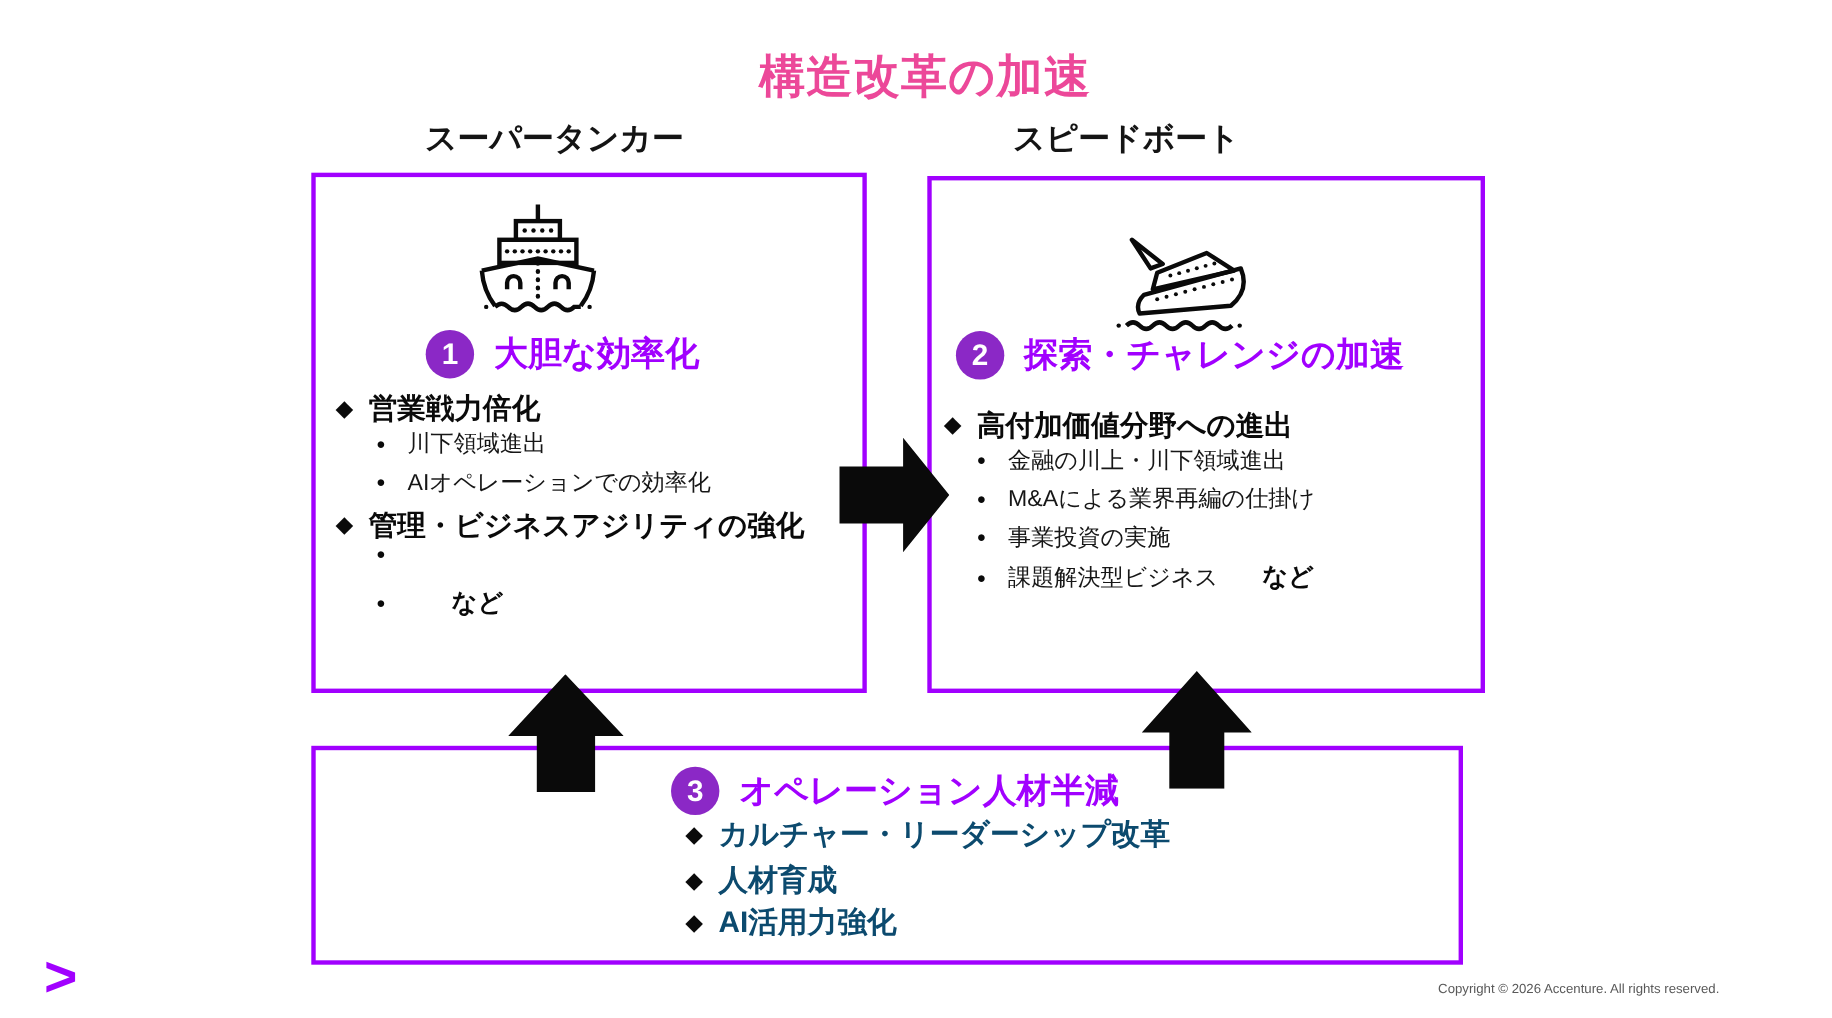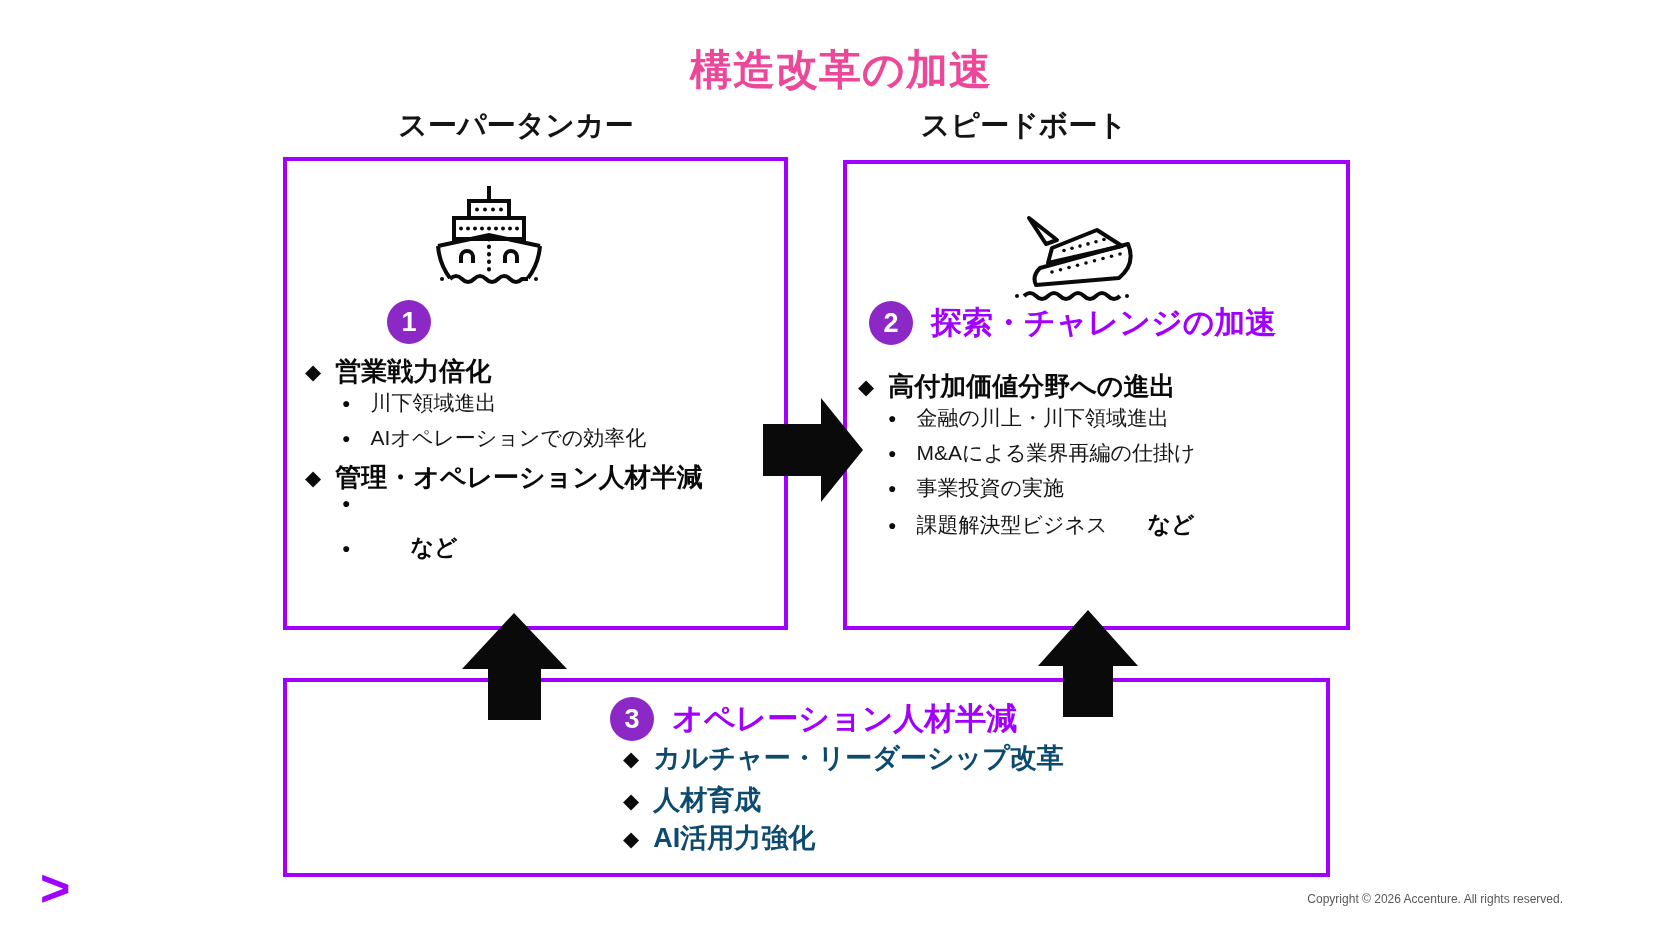--- a/index.html
+++ b/index.html
@@ -9,21 +9,21 @@
   }
   .abs{position:absolute;}
   .slide-title{
     top:42px;left:841px;transform:translateX(-50%);
     font-size:42px;font-weight:bold;color:#ec4899;white-space:nowrap;letter-spacing:1px;
   }
   .col-header{
     top:106px;transform:translateX(-50%);
     font-size:29px;font-weight:bold;color:#141414;white-space:nowrap;
   }
-  .col-header.left{left:516px;}
+  .col-header.left{left:504px;}
   .col-header.right{left:1024px;}
   .pbox{border:4px solid #A100FF;background:#fff;box-sizing:border-box;}
   .box-left{left:283px;top:157px;width:505px;height:473px;}
   .box-right{left:843px;top:160px;width:507px;height:470px;}
   .box-bottom{left:283px;top:678px;width:1047px;height:199px;}
   .badge-row{display:flex;align-items:center;}
   .badge{
     width:44px;height:44px;border-radius:50%;background:#8b28c6;color:#fff;
     font-size:27px;font-weight:bold;display:flex;align-items:center;justify-content:center;
     flex:0 0 44px;
@@ -82,37 +82,38 @@
       <path d="M113,65 C112,77 108,88 101,97"></path>
       <path d="M23,98 Q29,92 35,98 T47,98 T59,98 T71,98 T83,98 T95,98 L101,98"></path>
       <line x1="62" y1="58" x2="62" y2="94" stroke-dasharray="0.5 7" stroke-linecap="round"></line>
       <path d="M34,82 v-6 a6 6 0 0 1 12 0 v6"></path>
       <path d="M78,82 v-6 a6 6 0 0 1 12 0 v6"></path>
     </svg>
   </div>
 
   <div class="abs badge-row" style="left:100px;top:139px;">
     <div class="badge">1</div>
+    <div class="sec-heading">大胆な効率化</div>
   </div>
 
   <div class="li" style="left:18px;top:193px;">
     <span class="d-bullet">◆</span>
     <span class="d-label">営業戦力倍化</span>
   </div>
   <div class="li" style="left:55px;top:228px;">
     <span class="dot-bullet">●</span>
     <span class="dot-label">川下領域進出</span>
   </div>
   <div class="li" style="left:55px;top:263px;">
     <span class="dot-bullet">●</span>
     <span class="dot-label">AIオペレーションでの効率化</span>
   </div>
   <div class="li" style="left:18px;top:299px;">
     <span class="d-bullet">◆</span>
-    <span class="d-label">管理・オペレーション人材半減</span>
+    <span class="d-label">管理・ビジネスアジリティの強化</span>
   </div>
   <div class="li" style="left:55px;top:335px;">
     <span class="dot-bullet">●</span>
   </div>
   <div class="li" style="left:55px;top:371px;">
     <span class="dot-bullet">●</span>
     <span class="etc">など</span>
   </div>
 </div>
 

